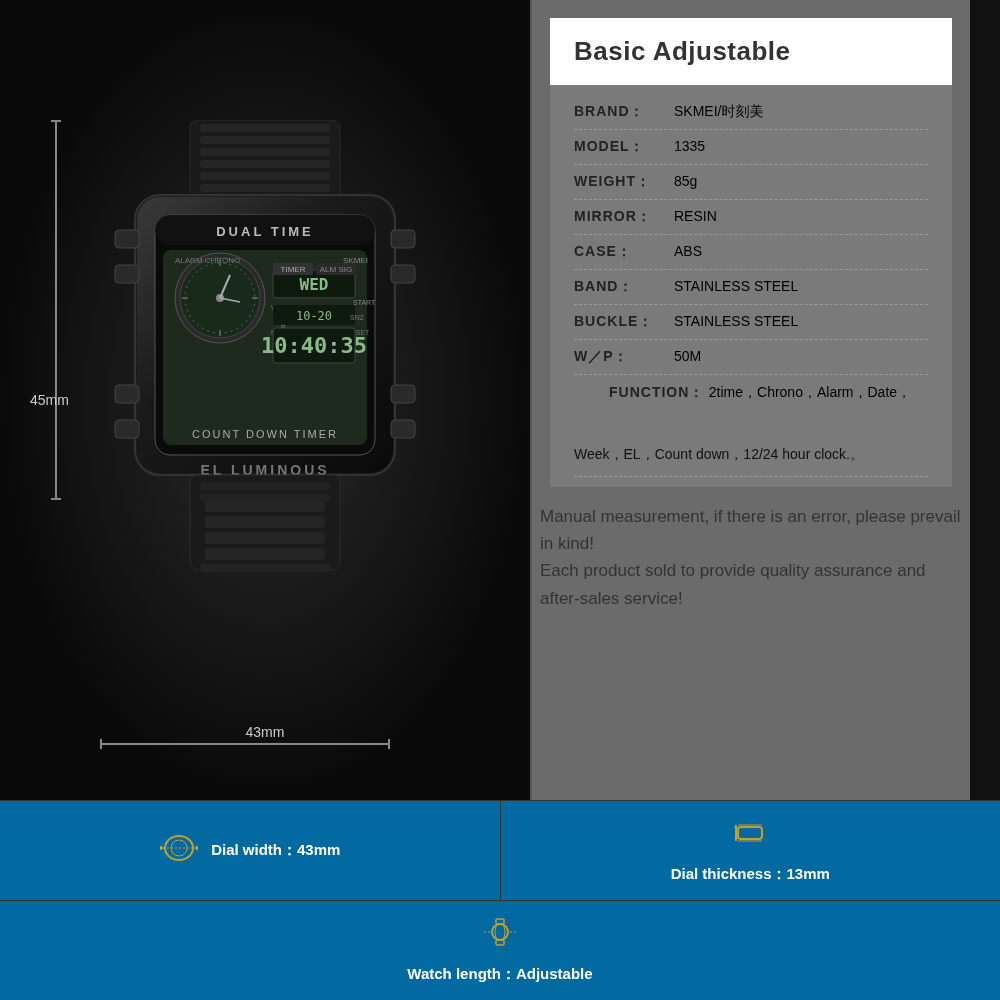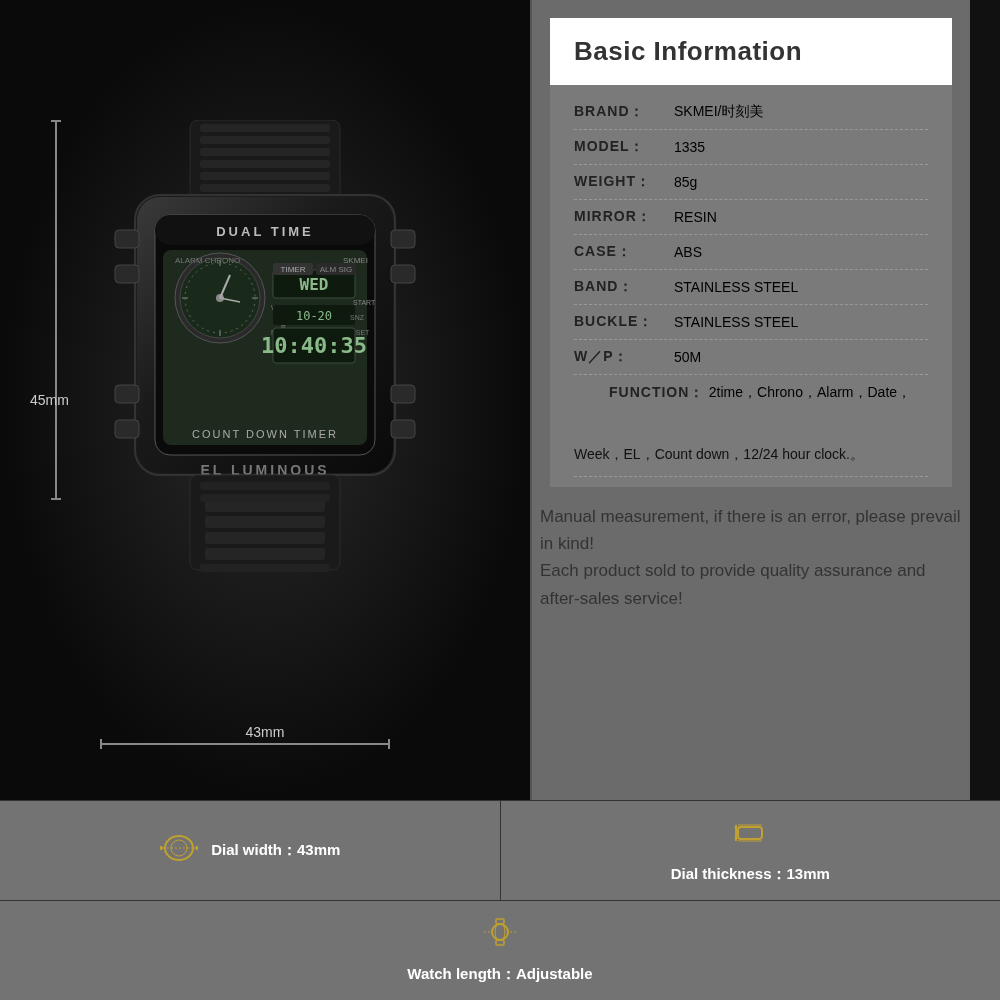--- a/index.html
+++ b/index.html
@@ -128,21 +128,21 @@
     }
 
     .info-body {
       padding: 10px 24px;
       margin: 0 18px;
       background: #7a7a7a;
     }
 
     .info-row {
       display: flex;
-      align-items: center;
+      align-items: flex-start;
       padding: 8px 0;
       border-bottom: 1px dashed #999;
     }
 
     .info-row:last-of-type {
       border-bottom: none;
     }
 
     .info-key {
       font-weight: bold;
@@ -184,21 +184,21 @@
       padding: 6px 0;
       font-size: 17px;
       color: #333;
       line-height: 1.6;
     }
 
     
     .bottom-bar {
       width: 1000px;
       height: 200px;
-      background: #737373;
+      background: #0369a1;
       display: flex;
       flex-direction: column;
     }
 
     .bottom-row {
       display: flex;
       height: 100px;
       border-top: 1px solid #333;
     }
 
@@ -346,21 +346,21 @@
 
         <rect x="125" y="362" width="130" height="8" rx="3" fill="#222"></rect>
         <rect x="125" y="374" width="130" height="8" rx="3" fill="#222"></rect>
         <rect x="125" y="444" width="130" height="8" rx="3" fill="#222"></rect>
       </svg>
     </div>
   </div>
 
   <div class="info-panel">
     <div class="info-header">
-      <h2>Basic Information</h2>
+      <h2>Basic Adjustable</h2>
     </div>
 
     <div class="info-body">
       <div class="info-row">
         <span class="info-key">BRAND：</span>
         <span class="info-val">SKMEI/时刻美</span>
       </div>
       <div class="info-row">
         <span class="info-key">MODEL：</span>
         <span class="info-val">1335</span>

